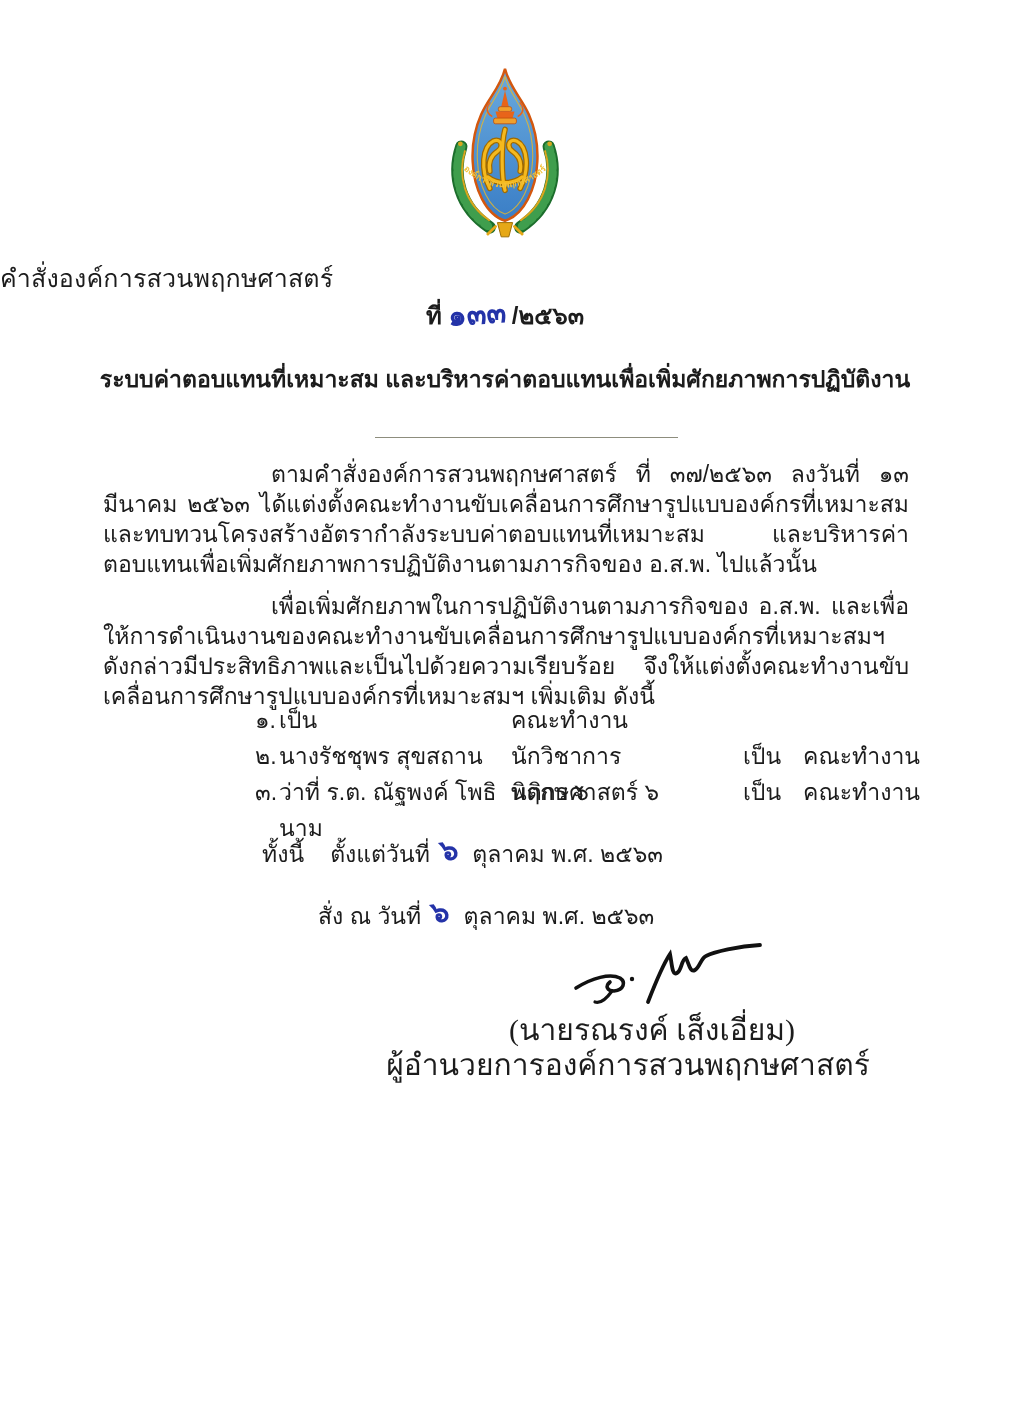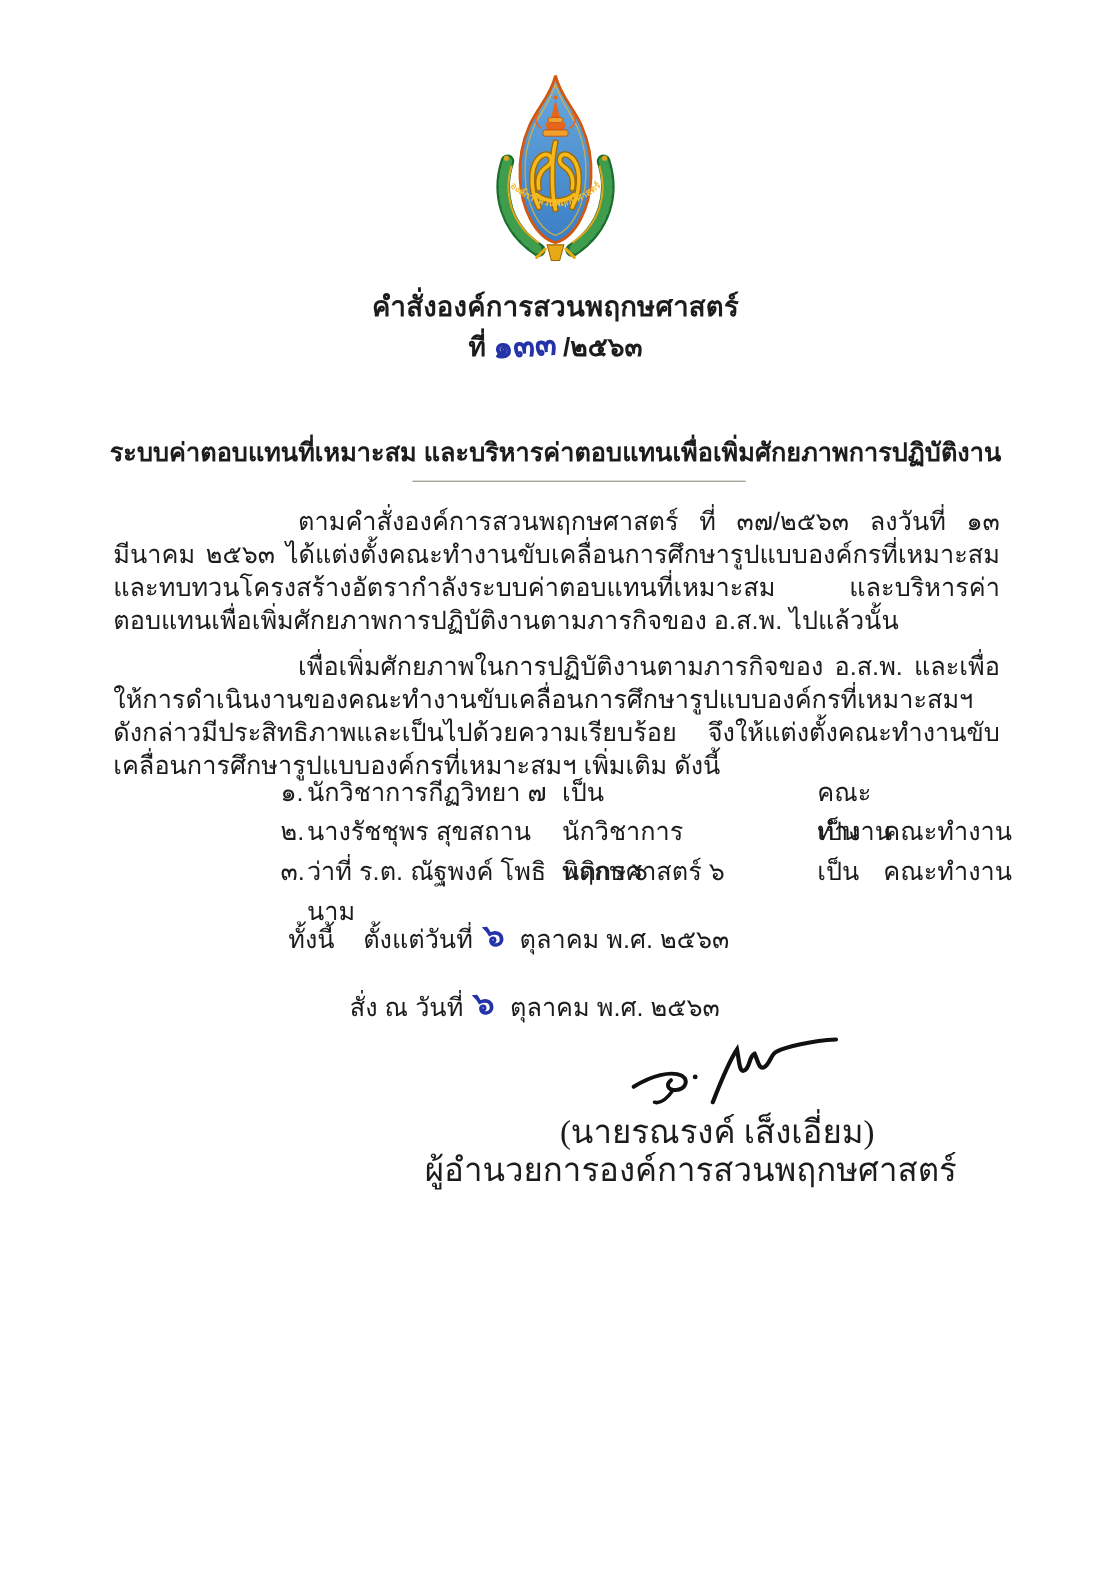--- a/index.html
+++ b/index.html
@@ -8,34 +8,34 @@
     width:1010px;height:1428px;
     margin:0 auto;
     background:#ffffff;
     font-family:"Liberation Sans","DejaVu Sans",sans-serif;
     color:#1c1c1c;
     overflow:hidden;
   }
   
   .emblem{position:absolute;top:62px;left:50%;transform:translateX(-50%);width:152px;height:192px;}
   
-  .doc-title{position:absolute;top:258px;left:0;width:100%;text-align:center;font-size:25px;font-weight:bold;letter-spacing:.2px;}
+  .doc-title{position:absolute;top:258px;left:0;width:100%;font-size:25px;font-weight:normal;letter-spacing:.2px;}
   .order-no{position:absolute;top:291px;left:0;width:100%;text-align:center;font-size:24px;font-weight:bold;}
   .hand{
     color:#2433a8;
     font-size:29px;font-weight:bold;
     display:inline-block;transform:rotate(-4deg);
     font-family:"DejaVu Serif","Liberation Serif",serif;
     margin:0 6px;
   }
   .hand.day{margin:0 14px 0 10px;transform:rotate(-7deg) translateY(-2px);}
   
   .subject-row{position:absolute;top:329px;left:148px;width:758px;display:flex;font-size:23px;font-weight:bold;}
   .subject-row .lbl{flex:0 0 72px;}
-  .subject-c2{position:absolute;top:361px;left:0;width:100%;text-align:center;font-size:23px;font-weight:bold;margin-top:32px;}
+  .subject-c2{position:absolute;top:361px;left:0;width:100%;text-align:center;font-size:23px;font-weight:bold;}
   .subject-c3{position:absolute;top:393px;left:0;width:100%;text-align:center;font-size:23px;font-weight:bold;}
   .divider{position:absolute;top:437px;left:375px;width:303px;border-top:1.6px solid #8d8d7d;}
   
   .body-text{position:absolute;top:459px;left:103px;width:806px;font-size:23px;line-height:30px;}
   .body-text p{margin:0;text-indent:168px;text-align:justify;}
   .body-text p + p{margin-top:12px;}
   
   .members{position:absolute;top:702px;left:255px;width:700px;font-size:23px;}
   .member-row{display:grid;grid-template-columns:24px 232px 232px 60px auto;height:36px;align-items:baseline;}
   
@@ -114,21 +114,20 @@
   <div class="divider"></div>
 
   <div class="body-text">
     <p>ตามคำสั่งองค์การสวนพฤกษศาสตร์ ที่ ๓๗/๒๕๖๓ ลงวันที่ ๑๓ มีนาคม ๒๕๖๓ ได้แต่งตั้งคณะทำงานขับเคลื่อนการศึกษารูปแบบองค์กรที่เหมาะสม และทบทวนโครงสร้างอัตรากำลังระบบค่าตอบแทนที่เหมาะสม และบริหารค่าตอบแทนเพื่อเพิ่มศักยภาพการปฏิบัติงานตามภารกิจของ อ.ส.พ. ไปแล้วนั้น</p>
     <p>เพื่อเพิ่มศักยภาพในการปฏิบัติงานตามภารกิจของ อ.ส.พ. และเพื่อให้การดำเนินงานของคณะทำงานขับเคลื่อนการศึกษารูปแบบองค์กรที่เหมาะสมฯ ดังกล่าวมีประสิทธิภาพและเป็นไปด้วยความเรียบร้อย จึงให้แต่งตั้งคณะทำงานขับเคลื่อนการศึกษารูปแบบองค์กรที่เหมาะสมฯ เพิ่มเติม ดังนี้</p>
   </div>
 
   <div class="members">
     <div class="member-row">
       <span>๑.</span>
-      <span>นักวิชาการกีฏวิทยา ๗</span>
       <span>เป็น</span>
       <span>คณะทำงาน</span>
     </div>
     <div class="member-row">
       <span>๒.</span>
       <span>นางรัชชุพร  สุขสถาน</span>
       <span>นักวิชาการพฤกษศาสตร์ ๖</span>
       <span>เป็น</span>
       <span>คณะทำงาน</span>
     </div>

